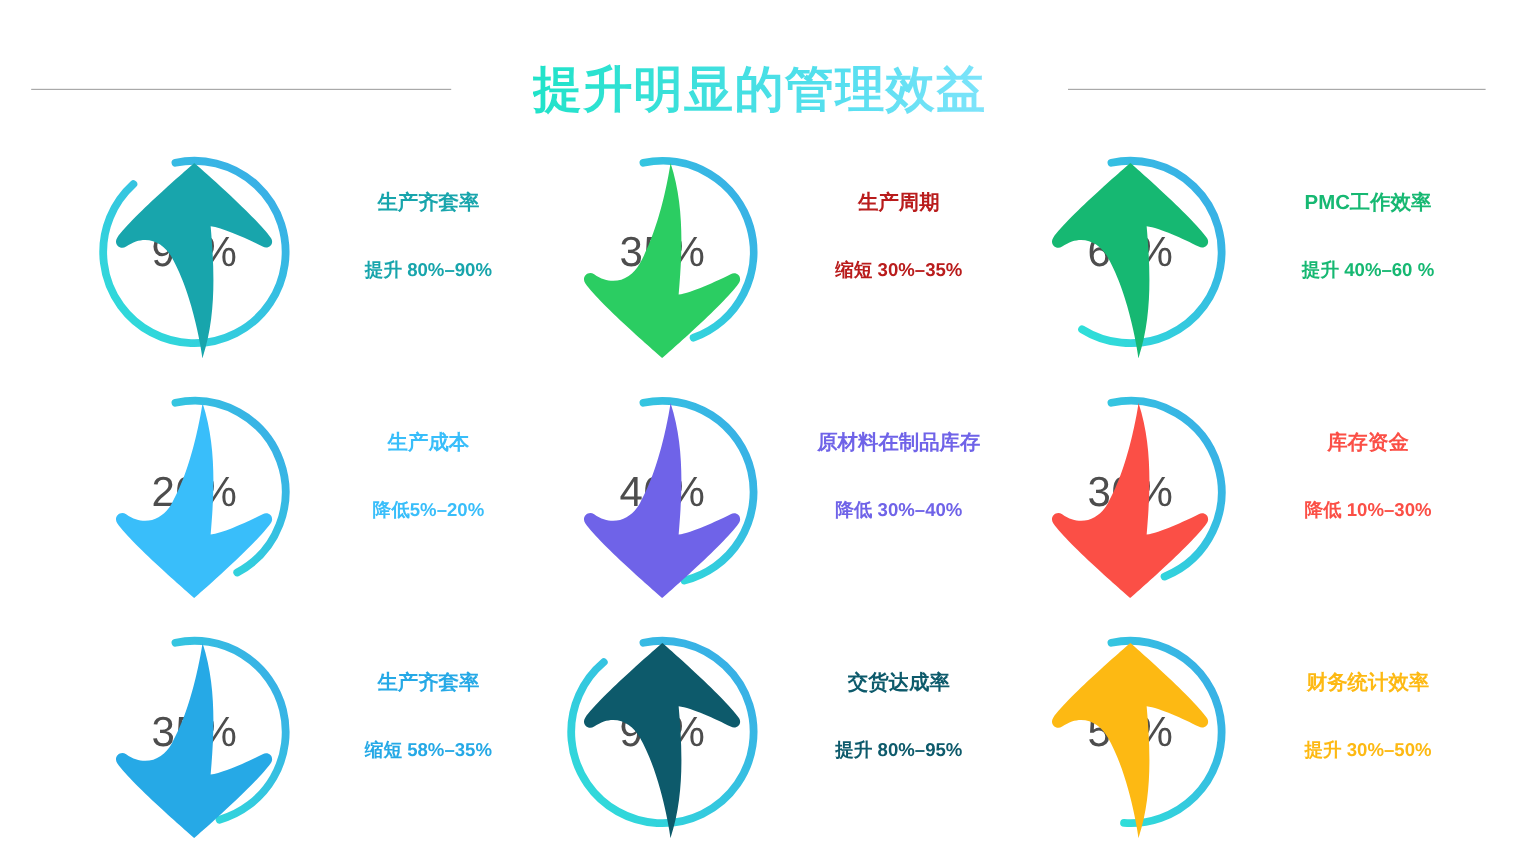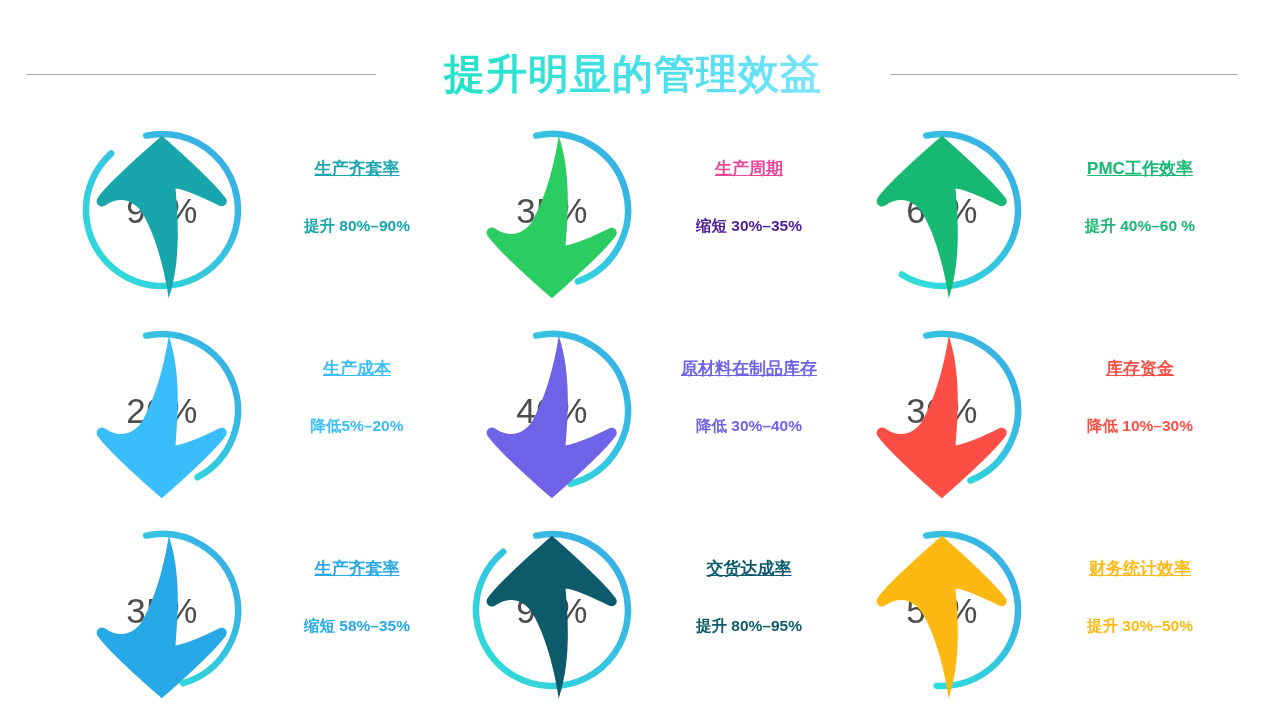--- a/index.html
+++ b/index.html
@@ -105,21 +105,20 @@
     flex: 1 1 auto;
     padding-top: 38px;
     padding-left: 6px;
     text-align: center;
   }
   .metric-title {
     font-size: 17px;
     font-weight: bold;
     line-height: 1;
     white-space: nowrap;
-    text-decoration: underline;
   }
   .metric-sub {
     margin-top: 41px;
     font-size: 15.5px;
     font-weight: bold;
     line-height: 1;
     white-space: nowrap;
   }
 
   
@@ -172,22 +171,22 @@
         <path d="M 72.20 13.66 A 76 76 0 0 1 113.99 159.42" fill="none" stroke="url(#ringgrad1)" stroke-width="6.5" stroke-linecap="round"></path>
       </svg>
       <div class="ring-center">
         <div class="pct">35%</div>
         <svg class="arrow" viewBox="0 0 22 26" xmlns="http://www.w3.org/2000/svg">
           <path d="M11 25 C11 25 18.5 18.5 20.4 15.8 C20.9 15.1 20.2 14.3 19.4 14.7 C17.6 15.6 14.6 17.0 13.0 17.2 C13.4 12.5 13.8 6.4 12.0 1.0 C12.0 1.0 11.0 8.5 8.2 13.4 C7.2 15.2 5.0 16.4 2.6 14.7 C1.8 14.2 1.0 15.1 1.5 15.8 C3.4 18.5 11 25 11 25 Z" fill="#2bcd62"></path>
         </svg>
       </div>
     </div>
     <div class="labels">
-      <div class="metric-title" style="color:#ec4899">生产周期</div>
-      <div class="metric-sub" style="color:#4c1d95">缩短 30%–35%</div>
+      <div class="metric-title" style="color:#b91c1c">生产周期</div>
+      <div class="metric-sub" style="color:#b91c1c">缩短 30%–35%</div>
     </div>
   </div>
     <div class="metric">
     <div class="ring-wrap">
       <svg viewBox="0 0 176 176" xmlns="http://www.w3.org/2000/svg">
         <defs>
           <linearGradient id="ringgrad2" x1="1" y1="0" x2="0" y2="1">
             <stop offset="0%" stop-color="#3aa9e8"></stop>
             <stop offset="100%" stop-color="#2fe0d8"></stop>
           </linearGradient>

